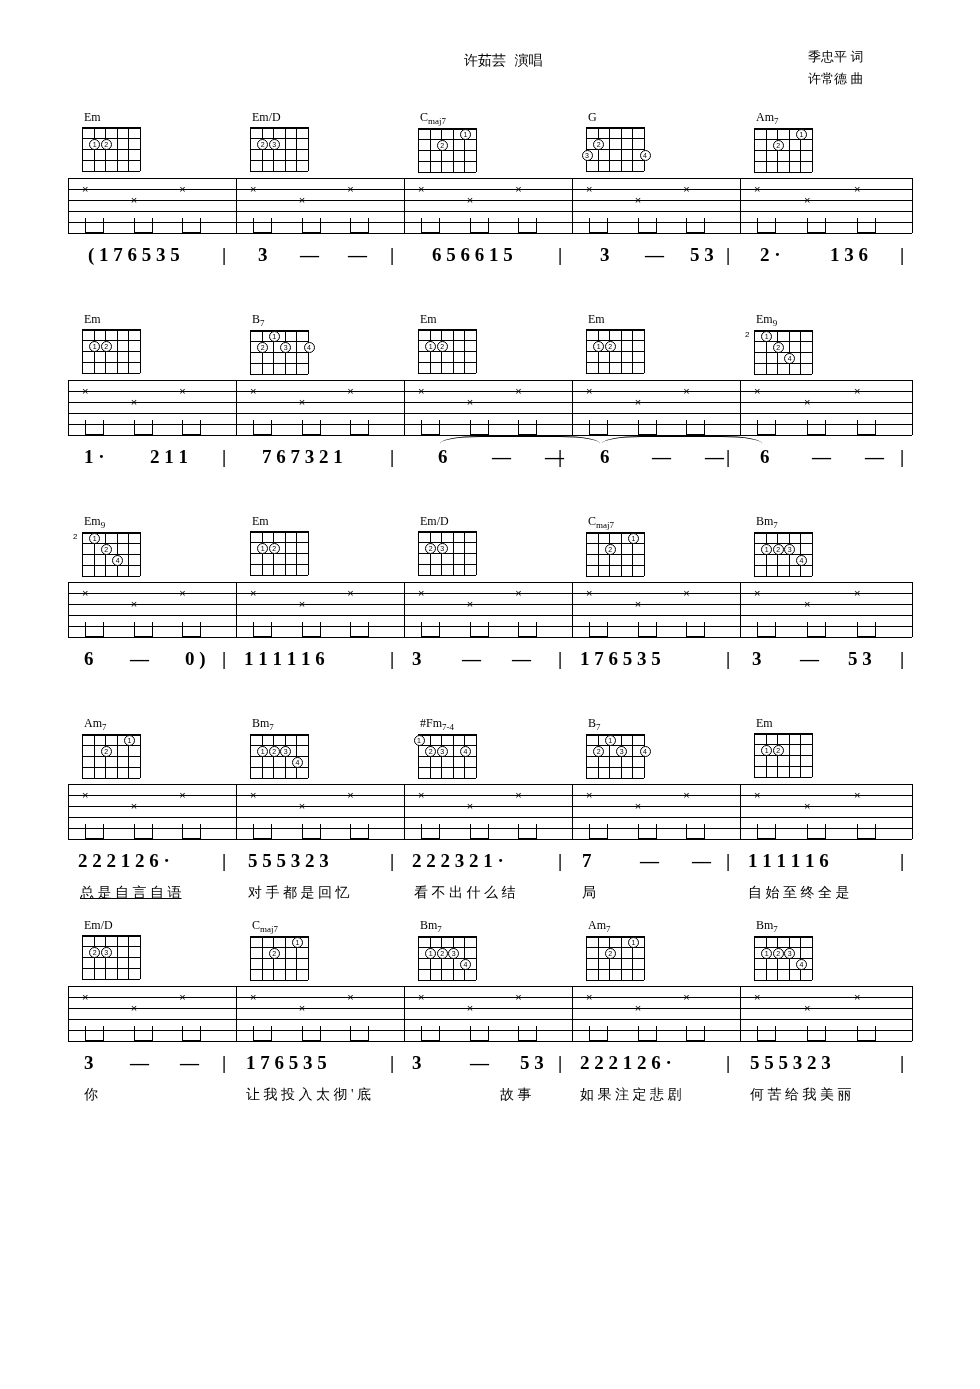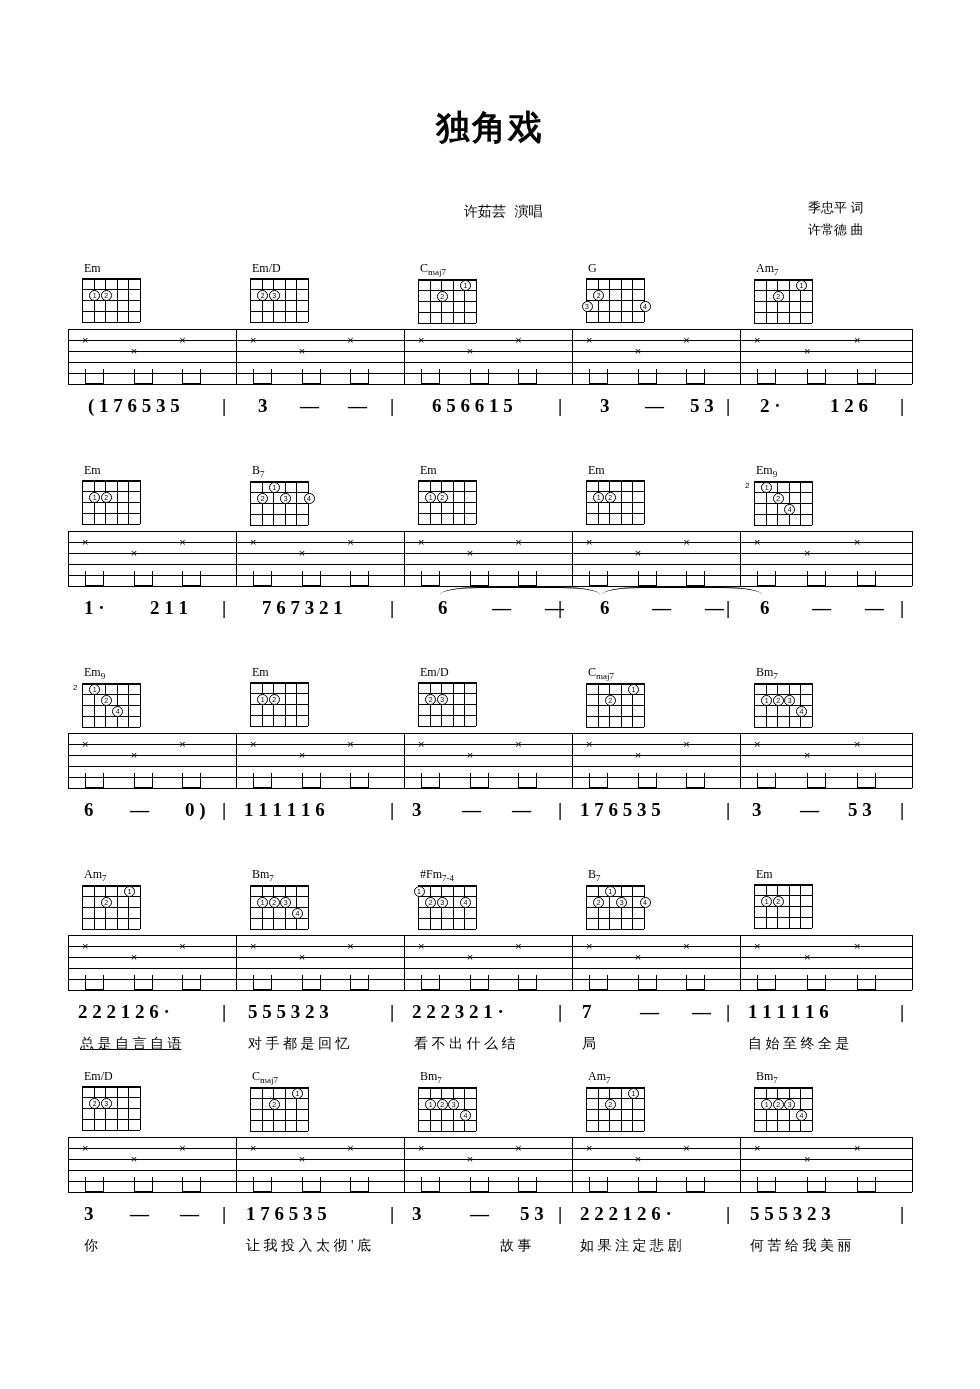--- a/index.html
+++ b/index.html
@@ -105,21 +105,20 @@
     font-family:"Liberation Serif", serif;
     white-space:nowrap;
   }
   .tiearc{position:absolute;border-top:1.5px solid #000;border-radius:50%/100%;height:14px;}
 </style>
 </head>
 <body>
 
 <div class="sheet">
 
-  <div class="title">独角戏</div>
 
   <div class="meta">
     <div class="meta-center">许茹芸 演唱</div>
     <div class="meta-right">
       <div>季忠平 词</div>
       <div>许常德 曲</div>
     </div>
   </div>
 
   <div id="systems">
@@ -294,21 +293,21 @@
         <div class="numrow">
           <div class="num" style="left: 88px;">( 1 7  6 5  3 5</div>
           <div class="num" style="left: 258px;">3</div>
           <div class="num" style="left: 300px;">—</div>
           <div class="num" style="left: 348px;">—</div>
           <div class="num" style="left: 432px;">6 5  6 6  1 5</div>
           <div class="num" style="left: 600px;">3</div>
           <div class="num" style="left: 645px;">—</div>
           <div class="num" style="left: 690px;">5 3</div>
           <div class="num" style="left: 760px;">2 ·</div>
-          <div class="num" style="left: 830px;">1  2 6</div>
+          <div class="num" style="left: 830px;">1  3 6</div>
           <div class="num" style="left: 222px;">|</div>
           <div class="num" style="left: 390px;">|</div>
           <div class="num" style="left: 558px;">|</div>
           <div class="num" style="left: 726px;">|</div>
           <div class="num" style="left: 900px;">|</div>
         </div>
         <div class="lyrics"></div>
       </div>
       <div class="system">
         <div class="chords">

